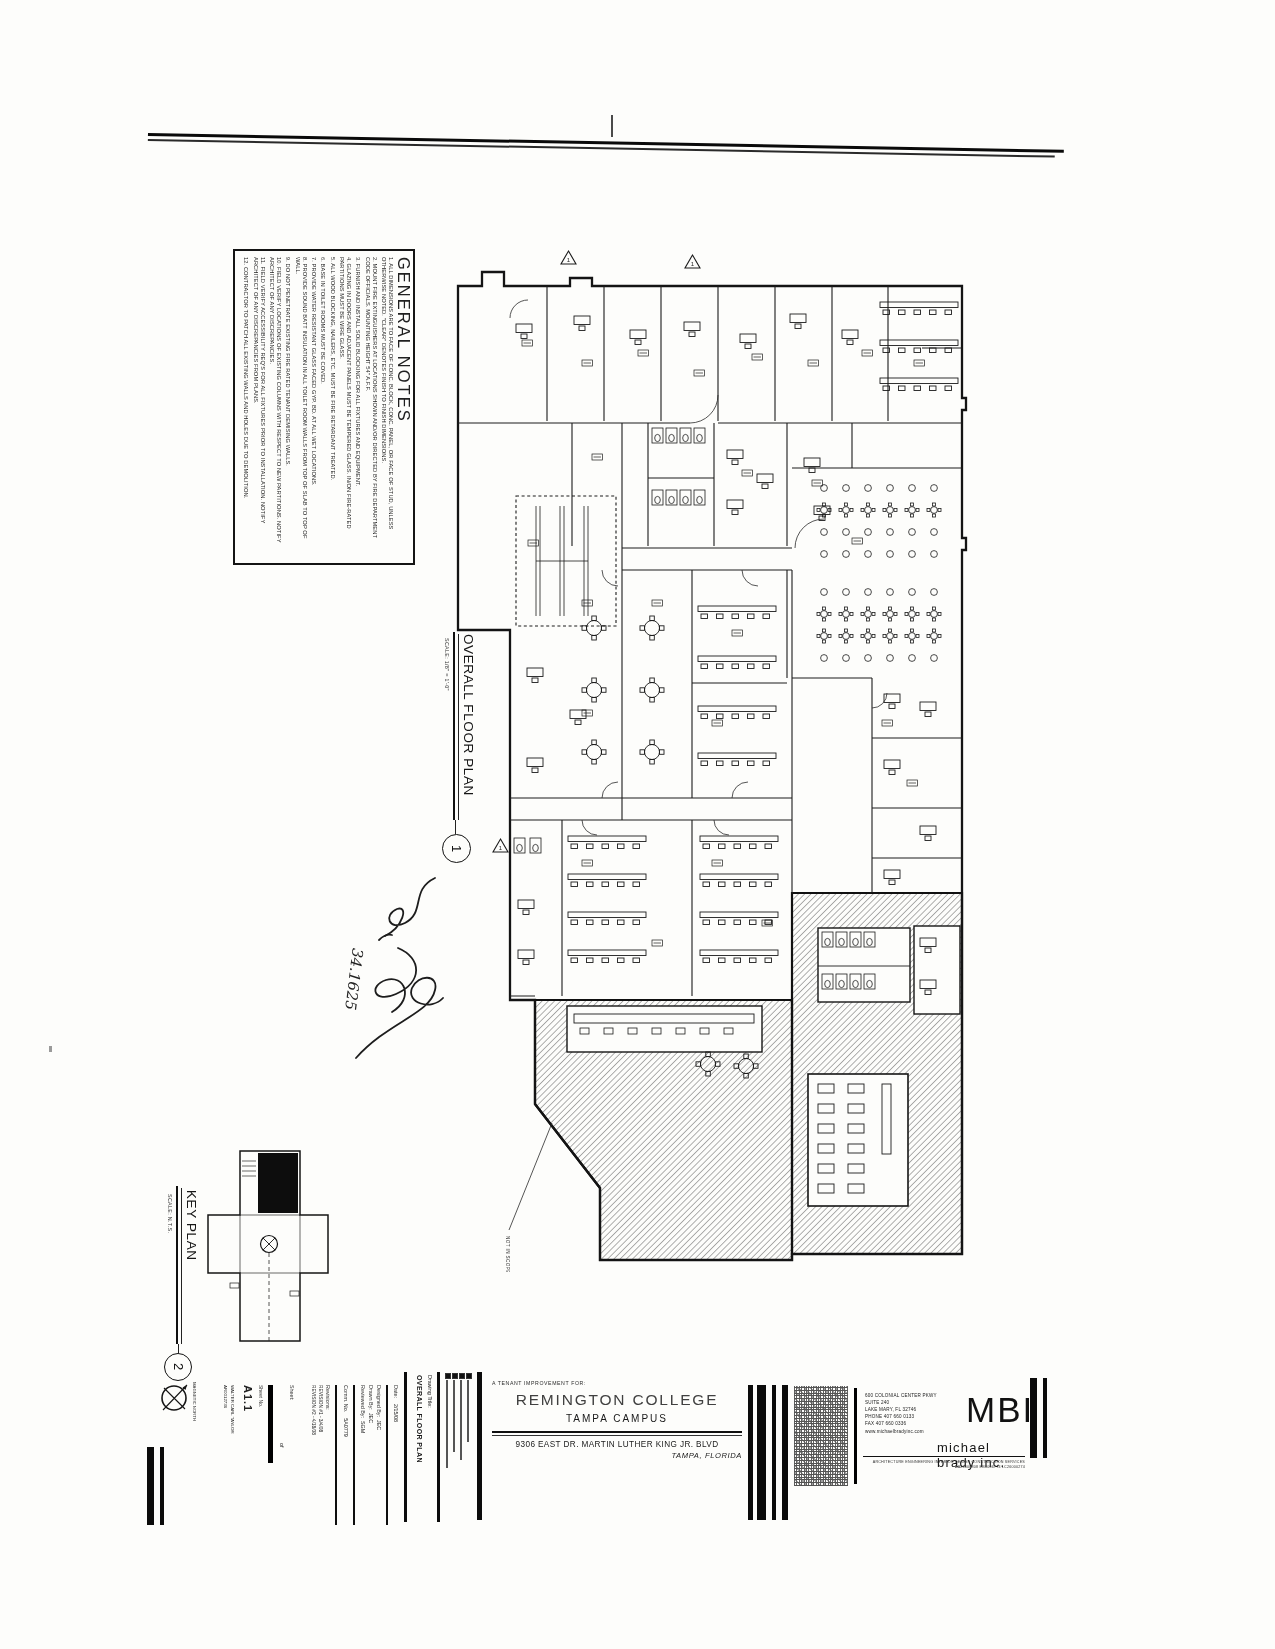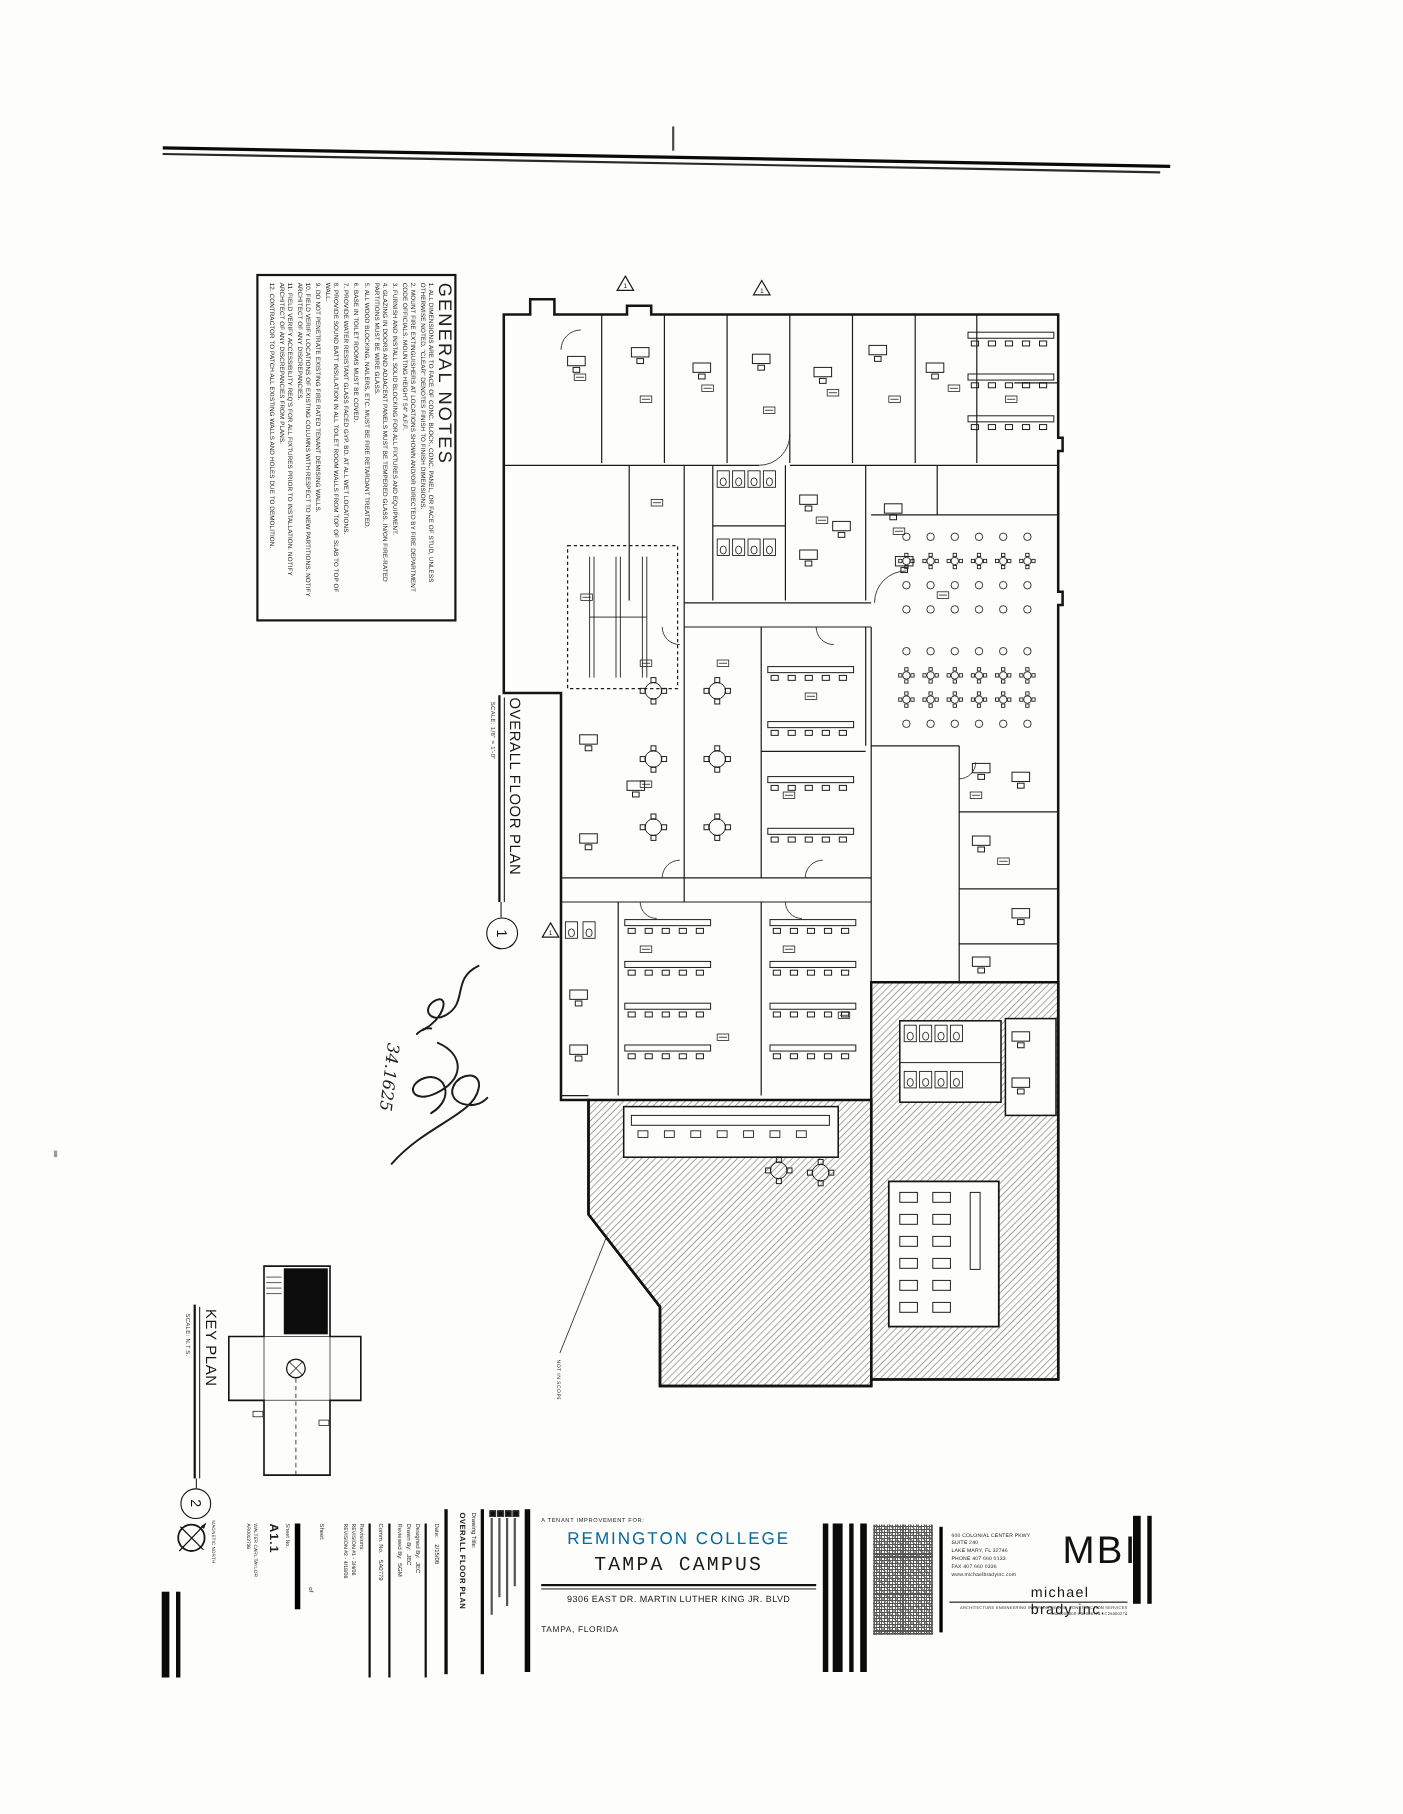--- a/index.html
+++ b/index.html
@@ -31,26 +31,26 @@
   
   .bar{background:#0b0b0b;}
   .fld{font-size:5.4px;line-height:1.5;color:#222;}
   .fld .lab{color:#333;}
   .fgrp{border-block-start:2.4px solid #0e0e0e;padding-block-start:3px;margin-block-start:4px;}
   #sheetcol .big{font-size:11px;font-weight:bold;letter-spacing:1px;}
   #dtcol{border-left:3px solid #0c0c0c;border-right:3px solid #0c0c0c;box-sizing:border-box;padding:3px 3px;}
   #dtcol .val{font-size:7px;font-weight:bold;letter-spacing:.4px;margin-block-start:3px;}
   #project{letter-spacing:.5px;}
   #project .tagline{font-size:5.2px;letter-spacing:.6px;color:#2a2a2a;}
-  #project .pname{font-size:15.5px;letter-spacing:1.8px;text-align:center;margin-top:5px;color:#0369a1;}
-  #project .pcampus{font-size:18px;letter-spacing:2px;text-align:center;margin-top:4px;color:#181818;font-family:Liberation Mono, monospace;}
+  #project .pname{font-size:15.5px;letter-spacing:1.8px;text-align:center;margin-top:5px;color:#404040;}
+  #project .pcampus{font-size:10px;letter-spacing:2px;text-align:center;margin-top:4px;color:#181818;}
   #project .prule{height:2.4px;background:#101010;margin-top:7px;}
   #project .prule2{height:.9px;background:#333;margin-top:1.5px;}
   #project .paddr{font-size:8.2px;text-align:center;margin-top:4px;letter-spacing:.4px;color:#202020;}
-  #project .paddr2{font-size:7.6px;text-align:left;margin-top:19px;letter-spacing:.6px;color:#202020;}
+  #project .paddr2{font-size:7.6px;text-align:right;margin-top:2px;letter-spacing:.6px;color:#202020;font-style:italic;}
   #seal-noise{background:
      repeating-linear-gradient(0deg,#2a2a2a 0 1px,transparent 1px 2.8px),
      repeating-linear-gradient(90deg,#3a3a3a 0 1px,transparent 1px 2.4px),
      repeating-linear-gradient(47deg,rgba(20,20,20,.5) 0 1.6px,transparent 1.6px 4.6px);
      opacity:.8;}
   #mbi{border-left:3.6px solid #000;}
   #mbi .addr{font-size:4.6px;line-height:1.55;letter-spacing:.2px;color:#222;}
   #mbi .logo{font-size:35px;letter-spacing:2px;color:#111;font-weight:400;}
   #mbi .fname{font-size:13px;letter-spacing:1.2px;color:#161616;}
   #mbi .certs{font-size:3.7px;letter-spacing:.2px;color:#333;text-align:right;line-height:1.4;}

